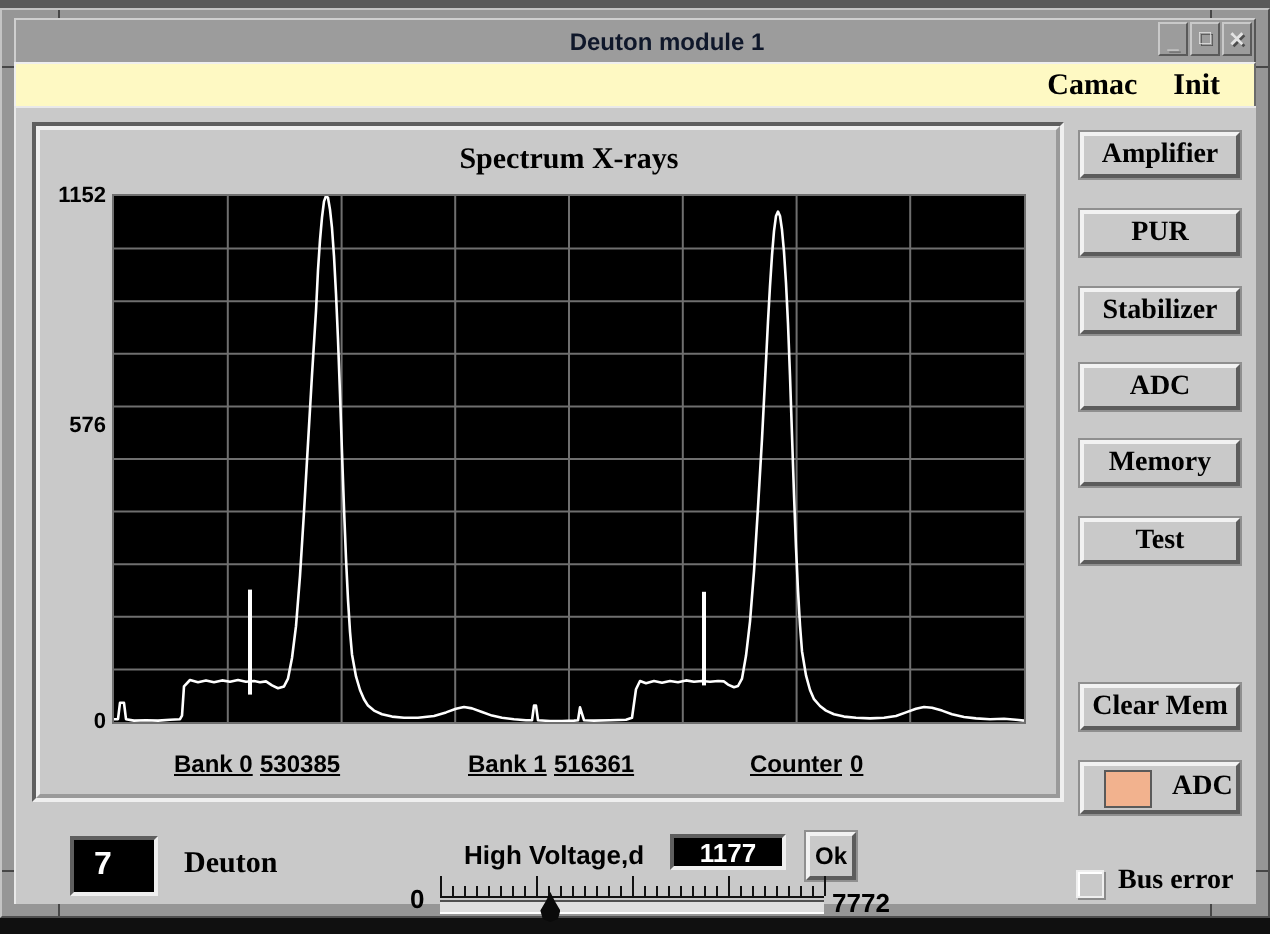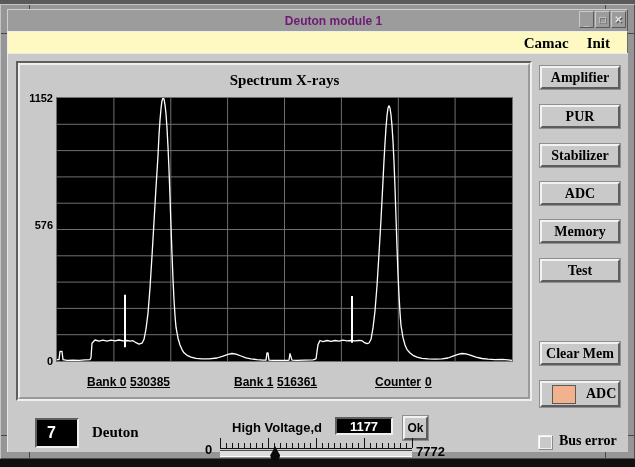--- a/index.html
+++ b/index.html
@@ -20,21 +20,21 @@
   }
   .notch{position:absolute;background:#474747;}
   
   .titlebar{
     position:absolute;left:6px;right:6px;top:4px;height:21px;
     background:#9c9c9c;
     border-top:1px solid #cfcfcf;border-left:1px solid #cfcfcf;
     border-right:1px solid #565656;border-bottom:1px solid #565656;
     display:flex;align-items:center;justify-content:center;
   }
-  .title-text{font-weight:bold;font-size:12px;color:#701a75;margin-left:32px;}
+  .title-text{font-weight:bold;font-size:12px;color:#0f172a;margin-left:32px;}
   .win-btns{position:absolute;right:1px;top:1px;display:flex;height:17px;}
   .win-btn{
     width:15px;height:17px;margin-left:1px;
     border:1px solid #c9c9c9;border-right-color:#5a5a5a;border-bottom-color:#5a5a5a;
     display:flex;align-items:center;justify-content:center;
     color:#e3e3e3;font-size:10px;font-weight:bold;
     text-shadow:1px 1px 0 #4c4c4c;cursor:default;box-sizing:border-box;
   }
   
   .menubar{
@@ -155,21 +155,21 @@
     <span class="menu-item">Camac</span>
     <span class="menu-item">Init</span>
   </div>
 
   <div class="content">
 
     <div class="chart-panel">
       <div class="chart-inner">
         <div class="chart-title">Spectrum X-rays</div>
         <div class="ytick" style="top:33px;">1152</div>
-        <div class="ytick" style="top:160px;">576</div>
+        <div class="ytick" style="top:148px;">576</div>
         <div class="ytick" style="top:296px;">0</div>
         <div class="plot">
           <svg id="spectrum" viewBox="0 0 455 263" preserveAspectRatio="none">
               <g class="grid">
                 <line x1="56.9" y1="0" x2="56.9" y2="263"></line>
                 <line x1="113.8" y1="0" x2="113.8" y2="263"></line>
                 <line x1="170.6" y1="0" x2="170.6" y2="263"></line>
                 <line x1="227.5" y1="0" x2="227.5" y2="263"></line>
                 <line x1="284.4" y1="0" x2="284.4" y2="263"></line>
                 <line x1="341.3" y1="0" x2="341.3" y2="263"></line>

